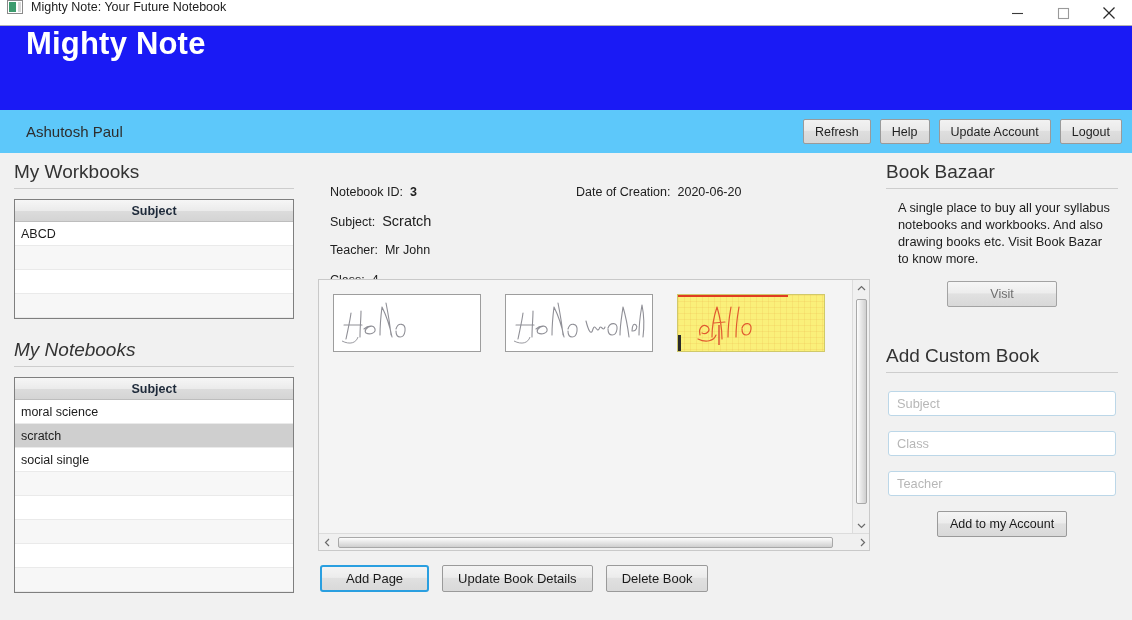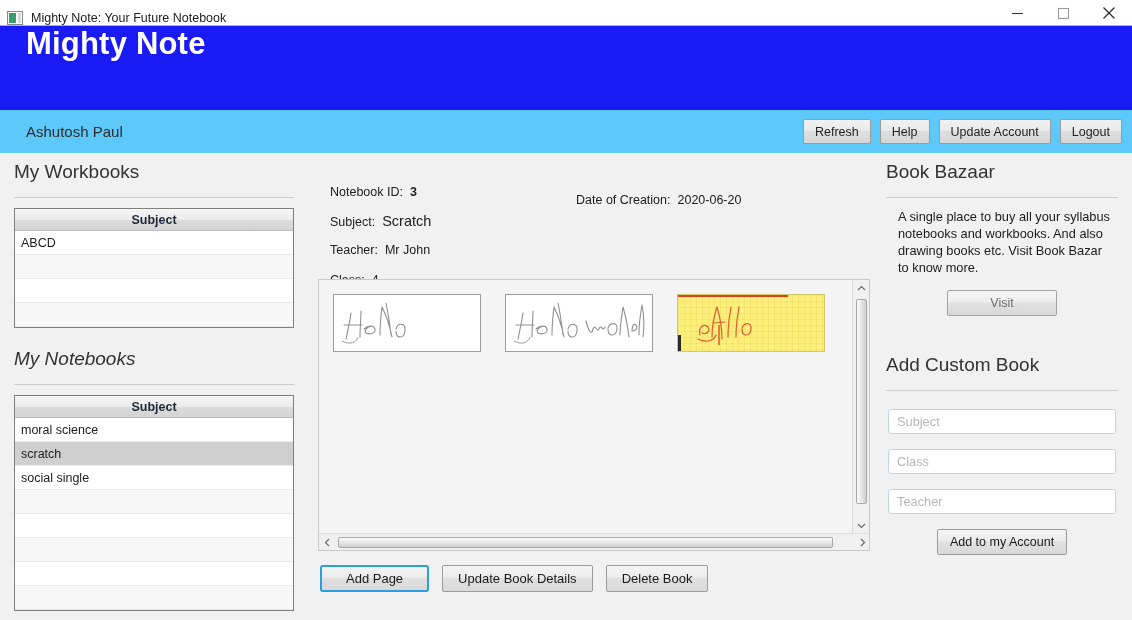--- a/index.html
+++ b/index.html
@@ -17,21 +17,21 @@
     background: #f0f0f0;
     overflow: hidden;
   }
 
   
   .titlebar {
     position: absolute; top: 0; left: 0;
     width: 1132px; height: 26px;
     background: #ffffff;
     border-bottom: 1px solid #b3b3b3;
-    display: flex; align-items: flex-end;
+    display: flex; align-items: flex-start;
   }
   .title-icon {
     width: 16px; height: 14px;
     margin-left: 7px; margin-right: 8px;
     position: relative;
     background: #ffffff;
     border: 1px solid #8a8a8a;
     flex: 0 0 auto;
   }
   .title-icon::before {
@@ -121,21 +121,21 @@
   }
 
   
   .col-left {
     position: absolute; left: 14px; top: 8px;
     width: 280px;
   }
   .sec-head {
     font-size: 19px;
     color: #333333;
-    padding-bottom: 14px;
+    padding-bottom: 5px;
     border-bottom: 1px solid #cdcdcd;
     font-weight: normal;
     margin: 0 0 10px 0;
   }
 
   .grid {
     border: 1px solid #7f7f7f;
     background: #ffffff;
   }
   .grid-head {
@@ -386,21 +386,21 @@
         <div class="grid-row alt"></div>
       </div>
     </div>
 
     <div class="col-mid">
 
       <div class="meta">
         <div class="meta-line" style="left:12px; top:24px;">
           <span class="meta-label">Notebook ID:</span><span class="meta-val bold">3</span>
         </div>
-        <div class="meta-line" style="left:258px; top:32px;">
+        <div class="meta-line" style="left:258px; top:24px;">
           <span class="meta-label">Date of Creation:</span><span class="meta-val">2020-06-20</span>
         </div>
         <div class="meta-line" style="left:12px; top:52px;">
           <span class="meta-label">Subject:</span><span class="meta-val big">Scratch</span>
         </div>
         <div class="meta-line" style="left:12px; top:82px;">
           <span class="meta-label">Teacher:</span><span class="meta-val">Mr John</span>
         </div>
         <div class="meta-line" style="left:12px; top:112px;">
           <span class="meta-label">Class:</span><span class="meta-val">4</span>

